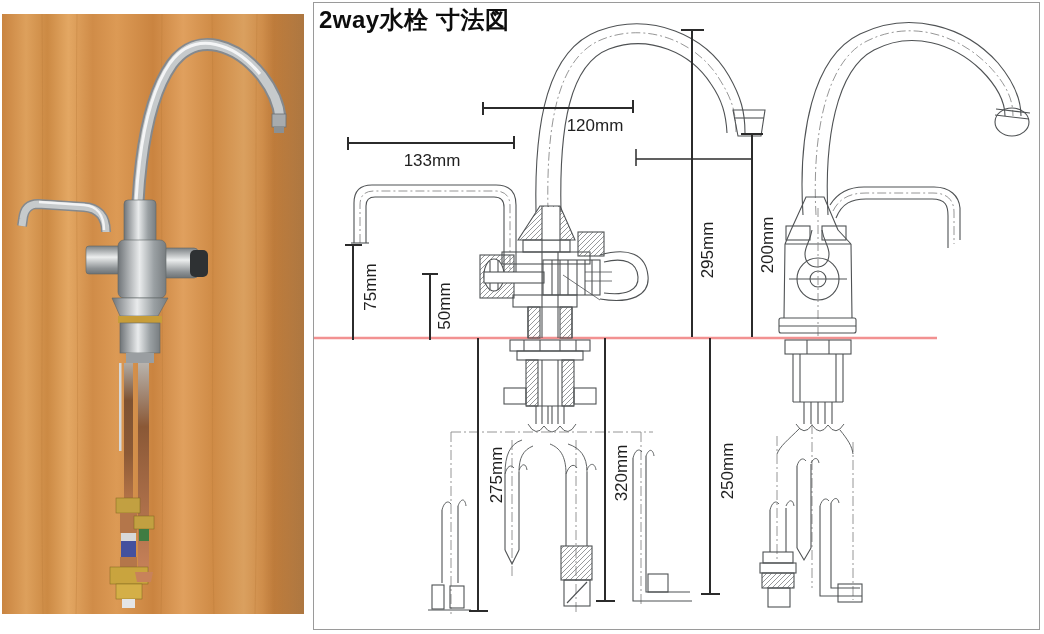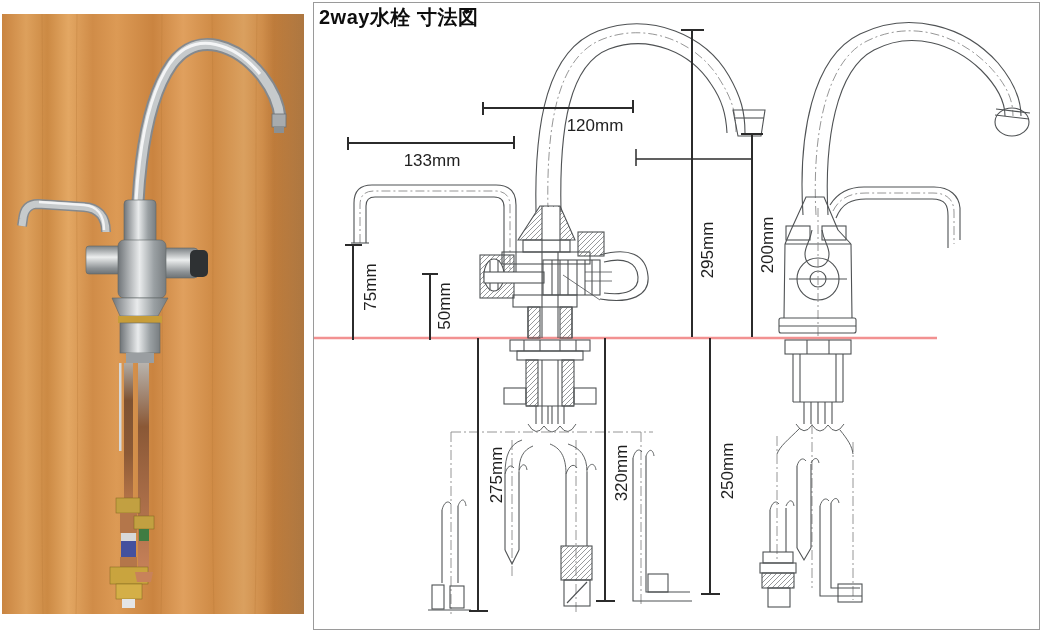--- a/index.html
+++ b/index.html
@@ -2,21 +2,21 @@
 <html><head>
 <meta charset="utf-8">
 <style>
   html,body{margin:0;padding:0;background:#ffffff;}
   #stage{position:relative;width:1044px;height:634px;background:#ffffff;overflow:hidden;
          font-family:"Liberation Sans",sans-serif;}
   #photo-wrap{position:absolute;left:2px;top:14px;width:302px;height:600px;}
   #panel{position:absolute;left:313px;top:2px;width:727px;height:628px;
          border:1px solid #9a9a9a;box-sizing:border-box;background:#ffffff;}
   #panel svg{position:absolute;left:0;top:0;}
-  #diagram-title{position:absolute;left:5px;top:1px;font-size:20px;font-weight:bold;
+  #diagram-title{position:absolute;left:5px;top:1px;font-size:24px;font-weight:bold;
          color:#0d0d0d;letter-spacing:0.5px;white-space:nowrap;}
   .dim-label{font-size:17px;fill:#1f1f1f;font-family:"Liberation Sans",sans-serif;}
 </style>
 </head>
 <body>
 
 <div id="stage">
 
   <div id="photo-wrap">
     <svg width="302" height="600" viewBox="0 0 302 600">

